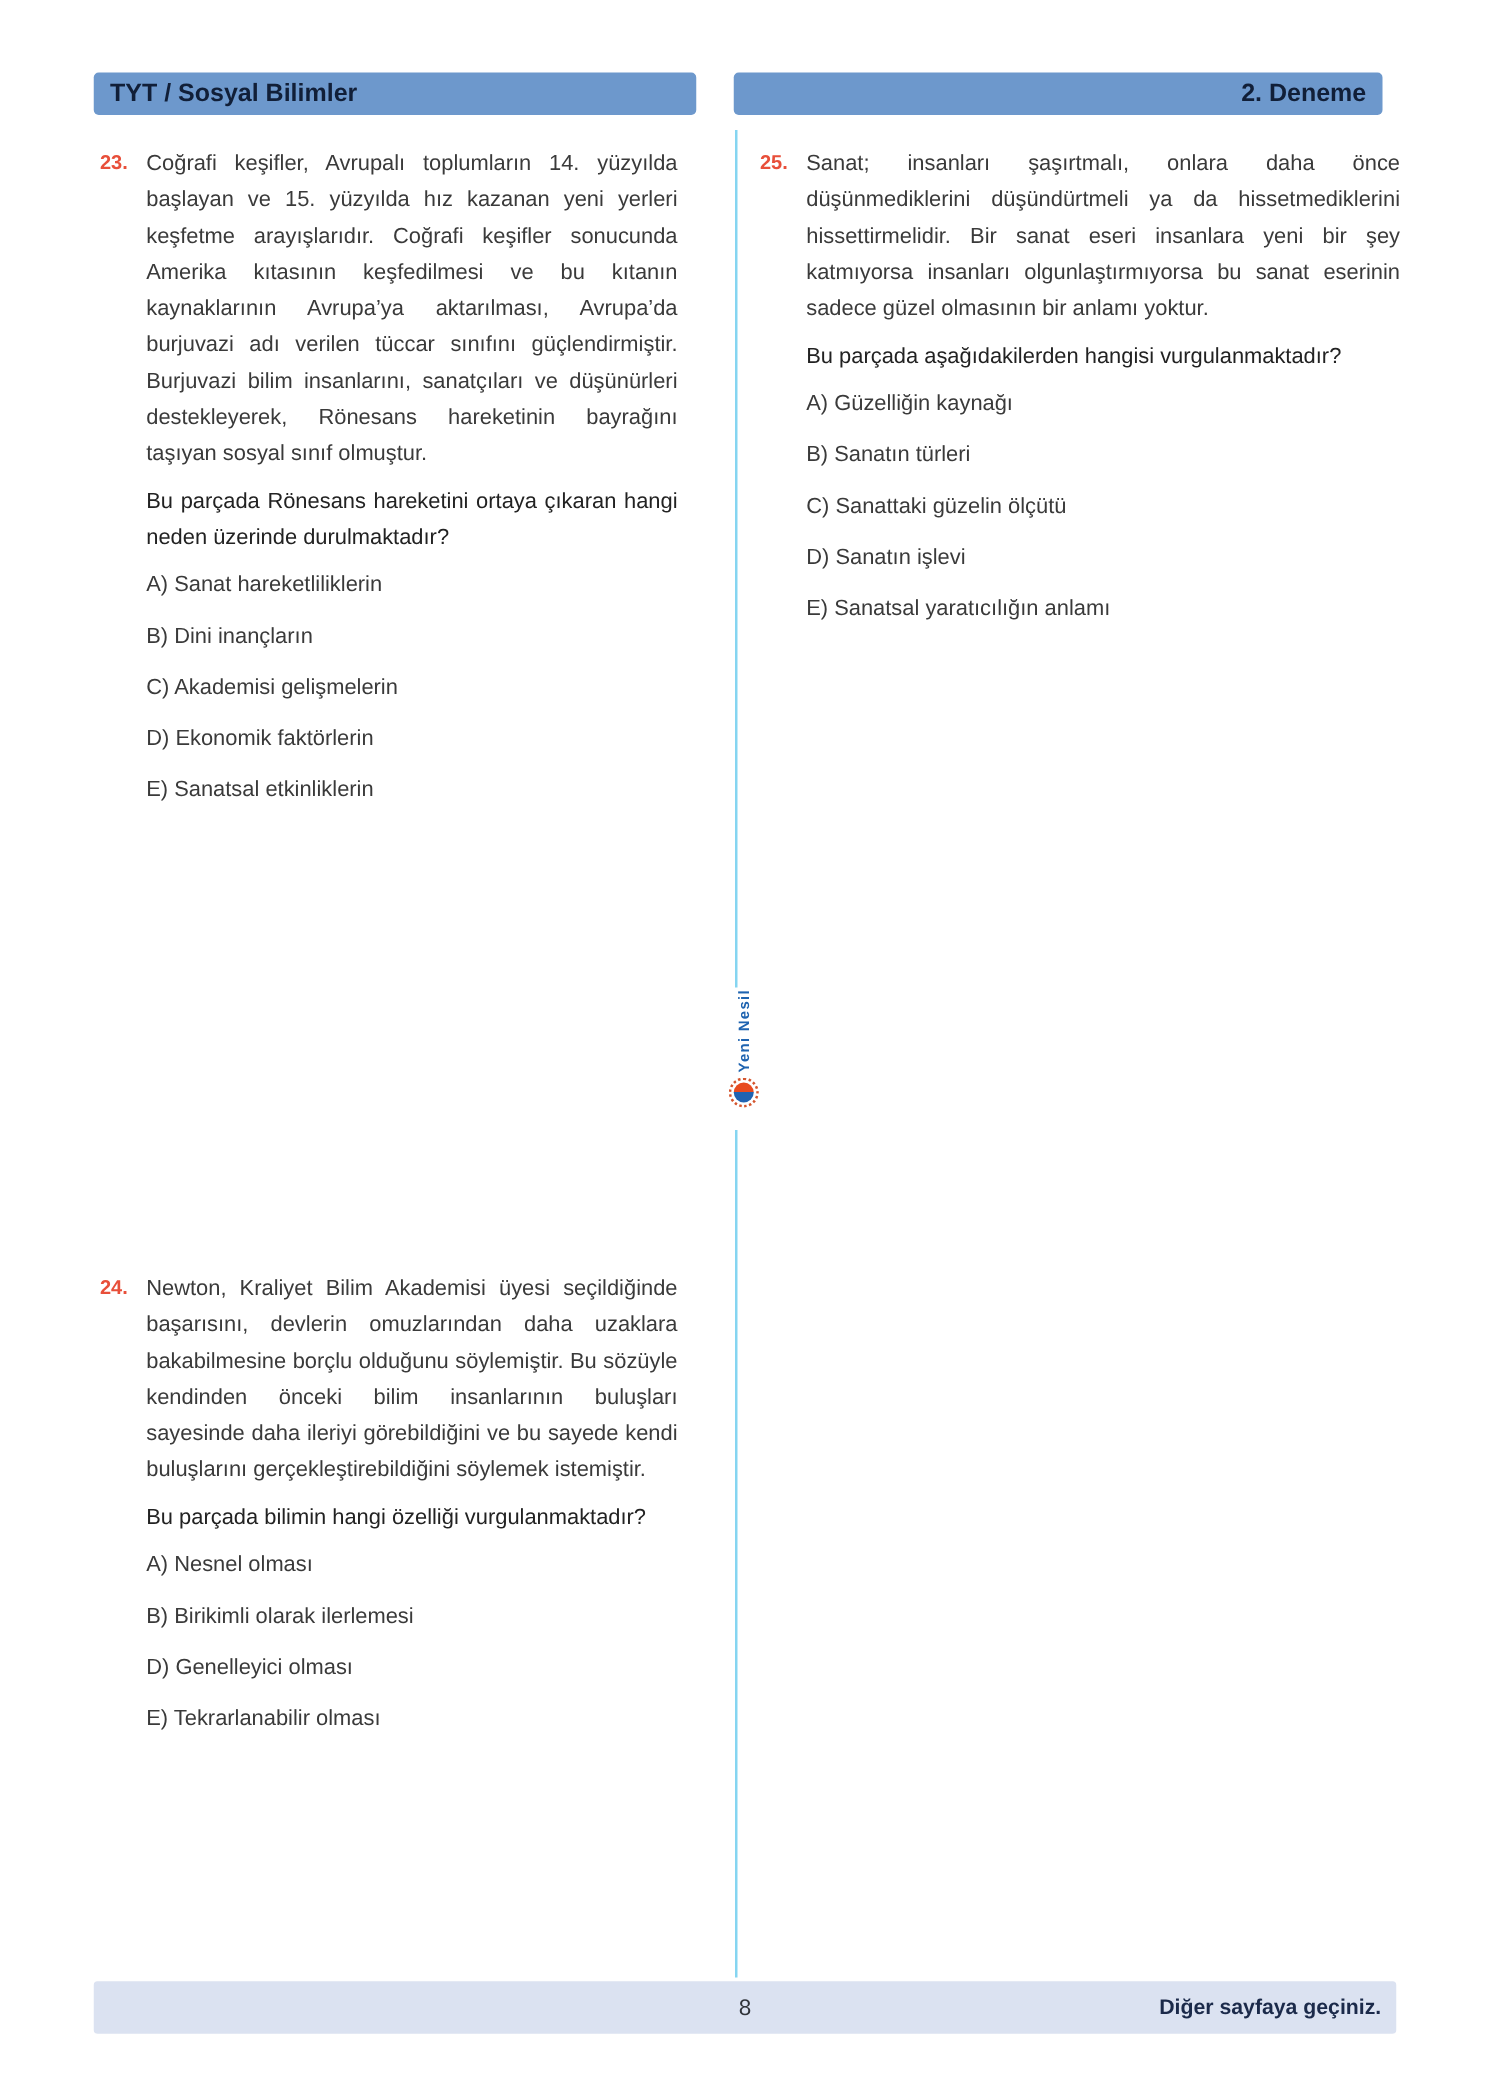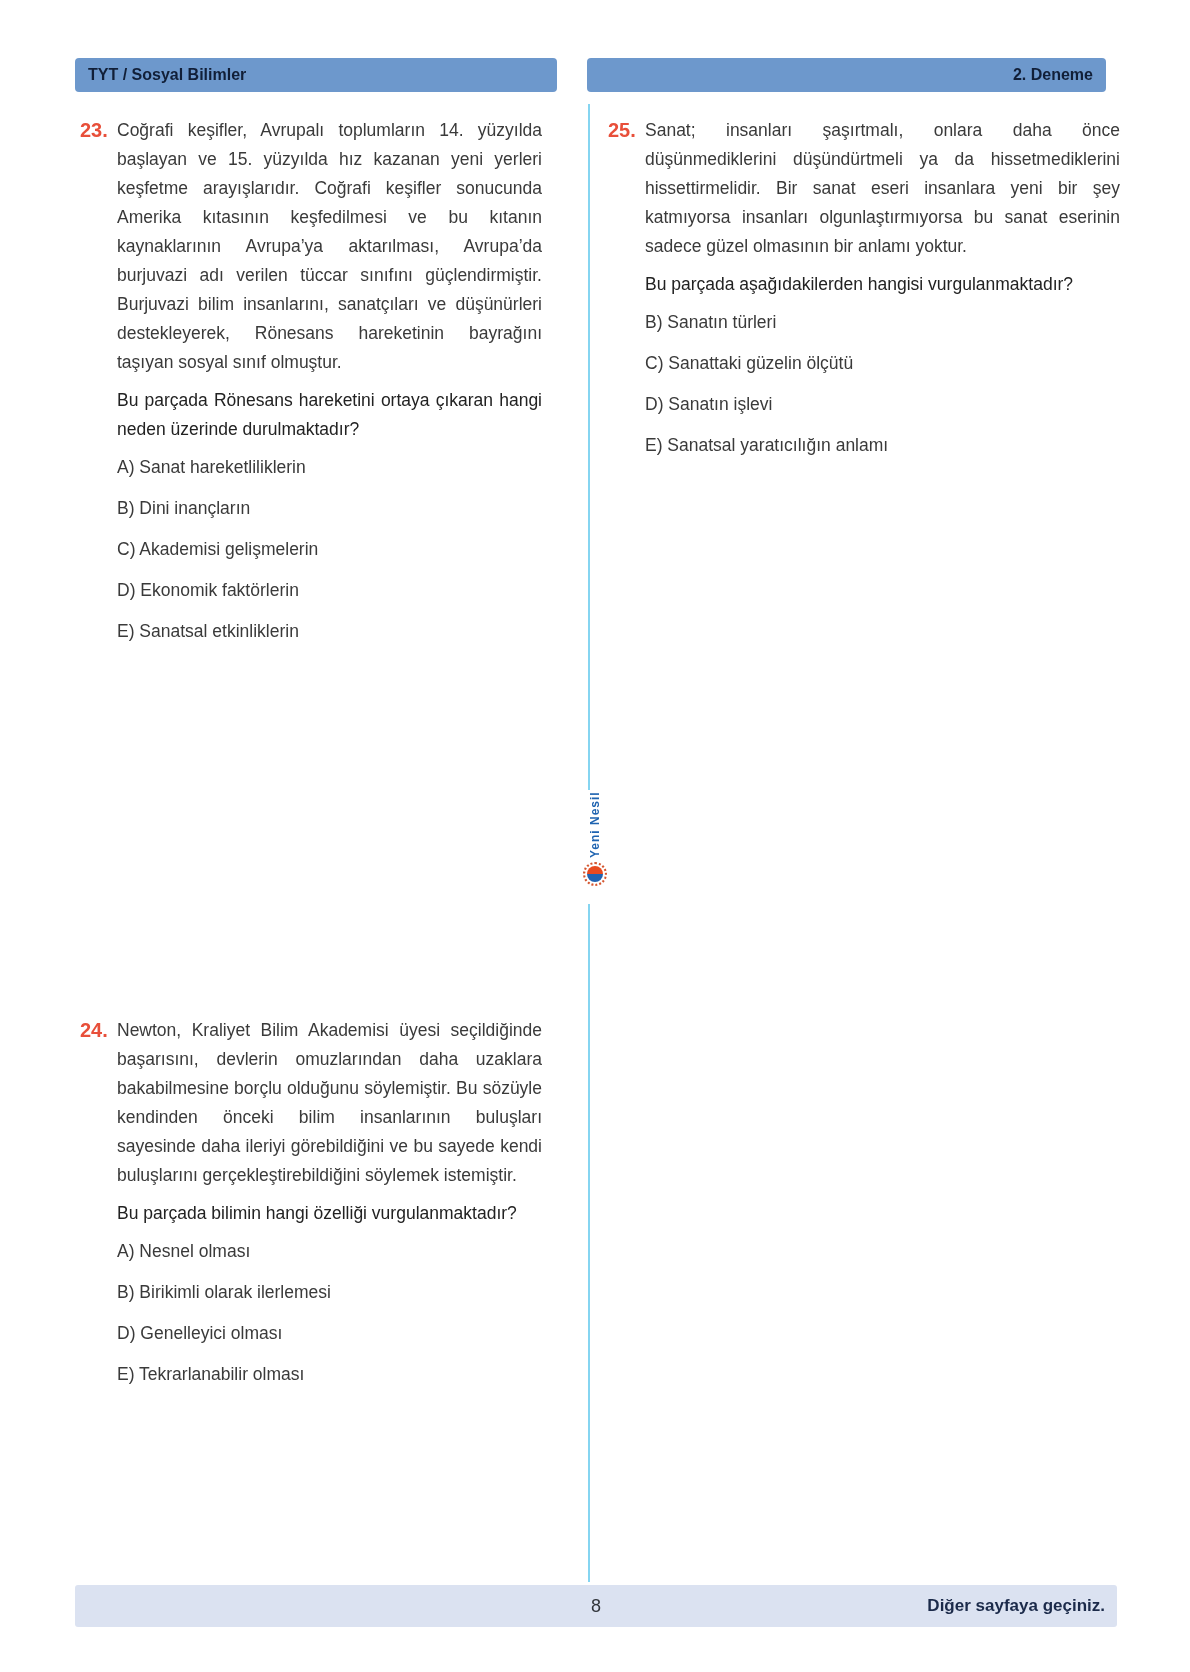--- a/index.html
+++ b/index.html
@@ -9,42 +9,42 @@
     background:#ffffff;
     font-family:"Liberation Sans", sans-serif;
     color:#3a3a3a;
     overflow:hidden;
   }
   
   .hbar{
     position:absolute;top:58px;height:34px;
     background:#6d98cc;border-radius:4px;
     display:flex;align-items:center;
-    font-size:16px;font-weight:bold;color:#111f38;
+    font-size:20px;font-weight:bold;color:#111f38;
     box-sizing:border-box;
   }
   .hbar.left{left:75px;width:482px;padding-left:13px;}
   .hbar.right{left:587px;width:519px;justify-content:flex-end;padding-right:13px;}
 
   
   .divider{
     position:absolute;left:588px;top:104px;width:2px;height:1478px;
     background:#85d5f1;z-index:1;
   }
 
   
   .q{
     position:absolute;display:flex;align-items:flex-start;
     font-size:17.5px;line-height:29px;
   }
   .q23{left:80px;top:116px;width:462px;}
   .q24{left:80px;top:1016px;width:462px;}
   .q25{left:608px;top:116px;width:512px;}
   .qnum{
-    flex:0 0 37px;font-weight:bold;color:#e84f3a;font-size:20px;line-height:29px;
+    flex:0 0 37px;font-weight:bold;color:#e84f3a;font-size:16px;line-height:29px;
   }
   .qbody{flex:1 1 auto;min-width:0;}
   .para{margin:0 0 9px;text-align:justify;hyphens:auto;color:#3a3a3a;}
   .prompt{margin:0 0 9px;text-align:justify;hyphens:auto;font-weight:normal;color:#222222;}
   .option{margin:0 0 12px;color:#3a3a3a;}
   .option:last-child{margin-bottom:0;}
 
   
   .watermark{
     position:absolute;left:564px;top:790px;width:44px;height:114px;
@@ -119,20 +119,21 @@
       <p class="option">D) Genelleyici olması</p>
       <p class="option">E) Tekrarlanabilir olması</p>
     </div>
   </div>
 
   <div class="q q25">
     <span class="qnum">25.</span>
     <div class="qbody">
       <p class="para">Sanat; insanları şaşırtmalı, onlara daha önce düşünmediklerini düşündürtmeli ya da hissetmediklerini hissettirmelidir. Bir sanat eseri insanlara yeni bir şey katmıyorsa insanları olgunlaştırmıyorsa bu sanat eserinin sadece güzel olmasının bir anlamı yoktur.</p>
       <p class="prompt">Bu parçada aşağıdakilerden hangisi vurgulanmaktadır?</p>
+      <p class="option">A) Güzelliğin kaynağı</p>
       <p class="option">B) Sanatın türleri</p>
       <p class="option">C) Sanattaki güzelin ölçütü</p>
       <p class="option">D) Sanatın işlevi</p>
       <p class="option">E) Sanatsal yaratıcılığın anlamı</p>
     </div>
   </div>
 
   <div class="watermark">
     <span class="wm-text">Yeni Nesil</span>
     <span class="wm-circle-ring">

